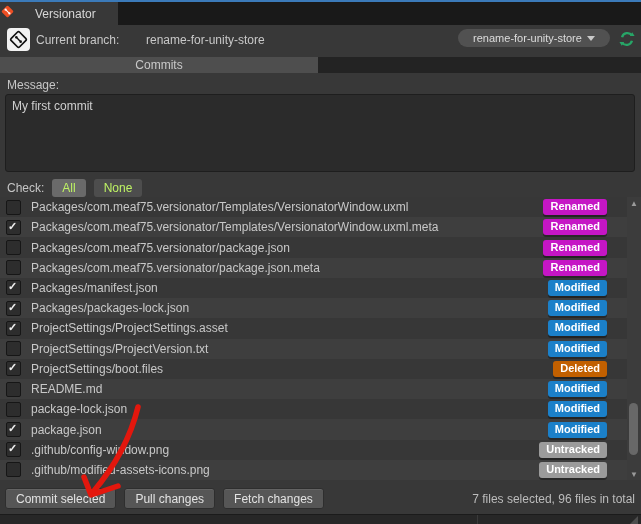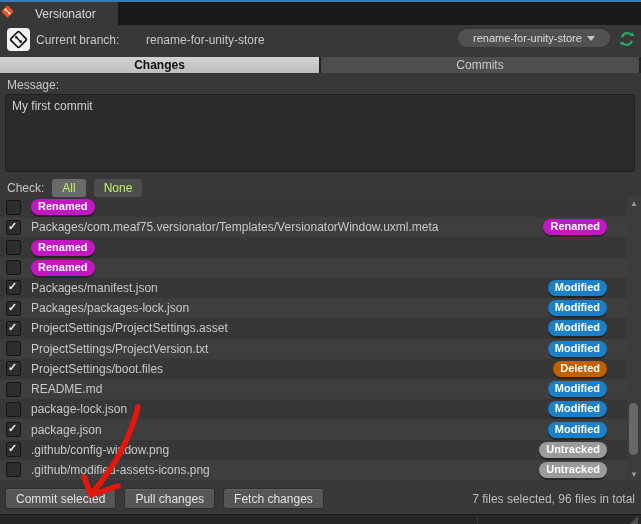--- a/index.html
+++ b/index.html
@@ -66,21 +66,21 @@
   .file-row:nth-child(odd){background:#373737;}
   .file-row:nth-child(even){background:#3e3e3e;}
   .cbx{width:13px;height:13px;background:#2d2d2d;border:1px solid #161616;border-radius:2px;
     margin-right:10px;position:relative;flex:0 0 auto;}
   .cbx.checked::after{
     content:"✓";position:absolute;left:1px;top:-1px;font-size:11px;font-weight:bold;color:#ededed;
   }
   .file-path{font-size:12px;color:#c8c8c8;white-space:nowrap;overflow:hidden;flex:1 1 auto;}
   .badge{
     flex:0 0 auto;font-size:11px;font-weight:bold;color:#ffffff;
-    padding:1px 7px 2px 7px;border-radius:8px;line-height:13px;
+    padding:1px 7px 2px 7px;border-radius:3px;line-height:13px;
     box-shadow:0 2px 0 rgba(0,0,0,.35);
   }
 
   
   .vscroll{left:627px;top:197px;width:14px;height:283px;background:#3c3c3c;}
   .scroll-arrow{position:absolute;left:0;width:14px;height:12px;display:flex;align-items:center;justify-content:center;
     font-size:8px;color:#9a9a9a;}
   .scroll-arrow.up{top:0;}
   .scroll-arrow.down{bottom:0;}
   .scroll-thumb{position:absolute;left:2px;top:206px;width:9px;height:52px;background:#686868;border-radius:5px;}
@@ -141,52 +141,54 @@
     <svg width="18" height="18" viewBox="0 0 20 20">
       <path d="M15.5 6 A6.2 6.2 0 0 0 4.5 8" fill="none" stroke="#27a567" stroke-width="2.6"></path>
       <path d="M4.5 14 A6.2 6.2 0 0 0 15.5 12" fill="none" stroke="#27a567" stroke-width="2.6"></path>
       <polygon points="13.2,6.6 18.4,6.6 15.8,2.6" fill="#27a567"></polygon>
       <polygon points="1.6,13.4 6.8,13.4 4.2,17.4" fill="#27a567"></polygon>
     </svg>
   </div>
 </div>
 
 <div class="abs segbar">
-  <div class="seg active">Changes</div>
   <div class="seg inactive">Commits</div>
 </div>
 
 <div class="abs msg-label">Message:</div>
 <div class="abs msg-box">My first commit</div>
 
 <div class="abs check-row">
   <span class="check-label">Check:</span>
   <div class="mini-btn all">All</div>
   <div class="mini-btn none">None</div>
 </div>
 
 <div class="abs filelist" id="filelist">
   <div class="file-row">
     <span class="cbx"></span>
+    <span class="file-path">Packages/com.meaf75.versionator/Templates/VersionatorWindow.uxml</span>
     <span class="badge" style="background: rgb(197, 22, 197);">Renamed</span>
   </div>
 
   <div class="file-row">
     <span class="cbx checked"></span>
     <span class="file-path">Packages/com.meaf75.versionator/Templates/VersionatorWindow.uxml.meta</span>
     <span class="badge" style="background: rgb(197, 22, 197);">Renamed</span>
   </div>
 
   <div class="file-row">
     <span class="cbx"></span>
-    <span class="badge" style="background: rgb(197, 22, 197);">Renamed</span>
-  </div>
-
-  <div class="file-row">
-    <span class="cbx"></span>
+    <span class="file-path">Packages/com.meaf75.versionator/package.json</span>
+    <span class="badge" style="background: rgb(197, 22, 197);">Renamed</span>
+  </div>
+
+  <div class="file-row">
+    <span class="cbx"></span>
+    <span class="file-path">Packages/com.meaf75.versionator/package.json.meta</span>
     <span class="badge" style="background: rgb(197, 22, 197);">Renamed</span>
   </div>
 
   <div class="file-row">
     <span class="cbx checked"></span>
     <span class="file-path">Packages/manifest.json</span>
     <span class="badge" style="background: rgb(27, 128, 201);">Modified</span>
   </div>
 
   <div class="file-row">

